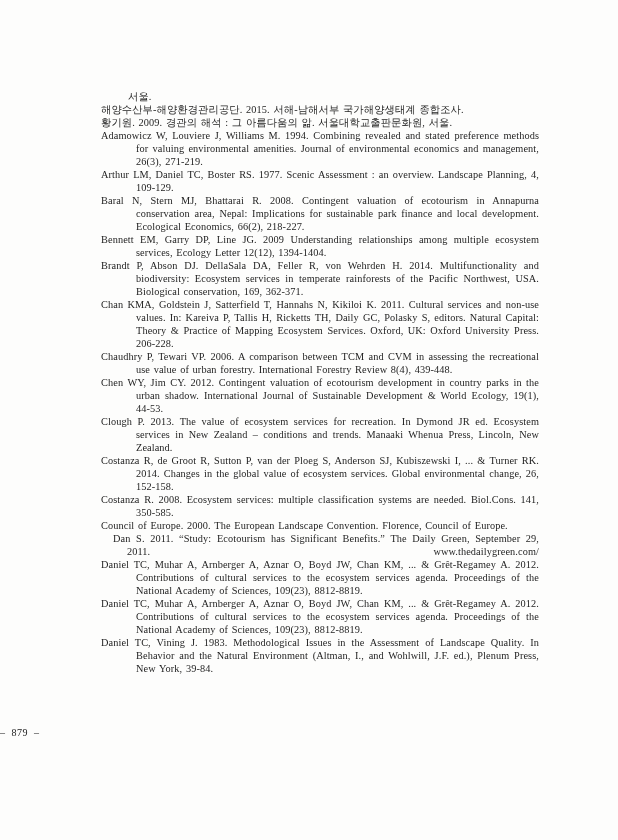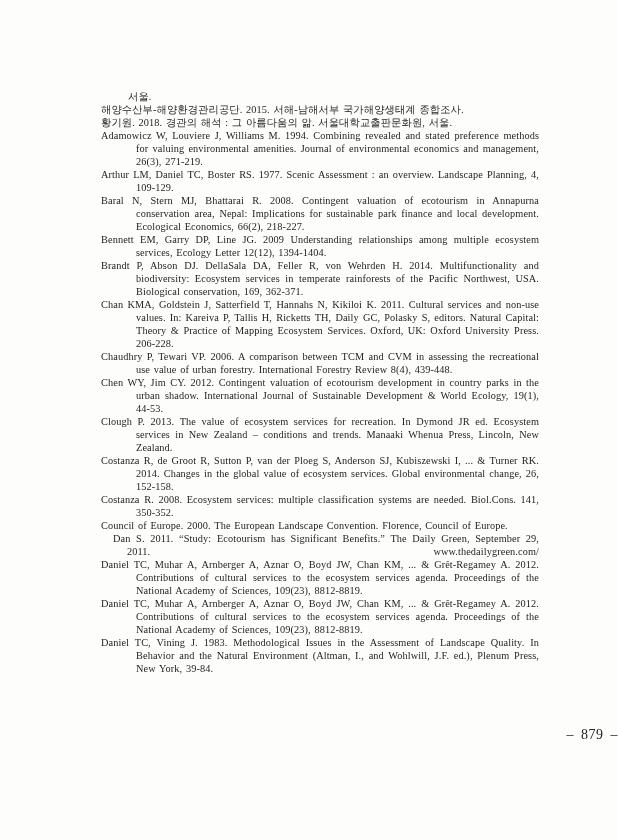--- a/index.html
+++ b/index.html
@@ -35,46 +35,46 @@
     text-align:justify;
     text-align-last:justify;
   }
   .ref-multi .mline.spread{
     display:flex;
     justify-content:space-between;
   }
   .page-num{
     position:absolute;
     top:727px;left:0;right:0;
-    text-align:right;
-    font-size:14px;
+    text-align:left;
+    font-size:10px;
     letter-spacing:0.5px;
     word-spacing:3px;
     color:#222;
   }
 </style>
 </head>
 <body>
 
 <div class="page">
   <div class="content">
       <div class="ref cont">서울.</div>
       <div class="ref">해양수산부-해양환경관리공단. 2015. 서해-남해서부 국가해양생태계 종합조사.</div>
-      <div class="ref">황기원. 2018. 경관의 해석 : 그 아름다움의 앎. 서울대학교출판문화원, 서울.</div>
+      <div class="ref">황기원. 2009. 경관의 해석 : 그 아름다움의 앎. 서울대학교출판문화원, 서울.</div>
       <div class="ref">Adamowicz W, Louviere J, Williams M. 1994. Combining revealed and stated preference methods for valuing environmental amenities. Journal of environmental economics and management, 26(3), 271-219.</div>
       <div class="ref">Arthur LM, Daniel TC, Boster RS. 1977. Scenic Assessment : an overview. Landscape Planning, 4, 109-129.</div>
       <div class="ref">Baral N, Stern MJ, Bhattarai R. 2008. Contingent valuation of ecotourism in Annapurna conservation area, Nepal: Implications for sustainable park finance and local development. Ecological Economics, 66(2), 218-227.</div>
       <div class="ref">Bennett EM, Garry DP, Line JG. 2009 Understanding relationships among multiple ecosystem services, Ecology Letter 12(12), 1394-1404.</div>
       <div class="ref">Brandt P, Abson DJ. DellaSala DA, Feller R, von Wehrden H. 2014. Multifunctionality and biodiversity: Ecosystem services in temperate rainforests of the Pacific Northwest, USA. Biological conservation, 169, 362-371.</div>
       <div class="ref">Chan KMA, Goldstein J, Satterfield T, Hannahs N, Kikiloi K. 2011. Cultural services and non-use values. In: Kareiva P, Tallis H, Ricketts TH, Daily GC, Polasky S, editors. Natural Capital: Theory &amp; Practice of Mapping Ecosystem Services. Oxford, UK: Oxford University Press. 206-228.</div>
       <div class="ref">Chaudhry P, Tewari VP. 2006. A comparison between TCM and CVM in assessing the recreational use value of urban forestry. International Forestry Review 8(4), 439-448.</div>
       <div class="ref">Chen WY, Jim CY. 2012. Contingent valuation of ecotourism development in country parks in the urban shadow. International Journal of Sustainable Development &amp; World Ecology, 19(1), 44-53.</div>
       <div class="ref">Clough P. 2013. The value of ecosystem services for recreation. In Dymond JR ed. Ecosystem services in New Zealand – conditions and trends. Manaaki Whenua Press, Lincoln, New Zealand.</div>
       <div class="ref">Costanza R, de Groot R, Sutton P, van der Ploeg S, Anderson SJ, Kubiszewski I, ... &amp; Turner RK. 2014. Changes in the global value of ecosystem services. Global environmental change, 26, 152-158.</div>
-      <div class="ref">Costanza R. 2008. Ecosystem services: multiple classification systems are needed. Biol.Cons. 141, 350-352.</div>
+      <div class="ref">Costanza R. 2008. Ecosystem services: multiple classification systems are needed. Biol.Cons. 141, 350-585.</div>
       <div class="ref">Council of Europe. 2000. The European Landscape Convention. Florence, Council of Europe.</div>
       <div class="ref-multi">
         <div class="mline head">Dan S. 2011. “Study: Ecotourism has Significant Benefits.” The Daily Green, September 29,</div>
         <div class="mline spread">
           <span>2011.</span>
           <span>www.thedailygreen.com/</span>
         </div>
       </div>
       <div class="ref">Daniel TC, Muhar A, Arnberger A, Aznar O, Boyd JW, Chan KM, ... &amp; Grêt-Regamey A. 2012. Contributions of cultural services to the ecosystem services agenda. Proceedings of the National Academy of Sciences, 109(23), 8812-8819.</div>
       <div class="ref">Daniel TC, Muhar A, Arnberger A, Aznar O, Boyd JW, Chan KM, ... &amp; Grêt-Regamey A. 2012. Contributions of cultural services to the ecosystem services agenda. Proceedings of the National Academy of Sciences, 109(23), 8812-8819.</div>

